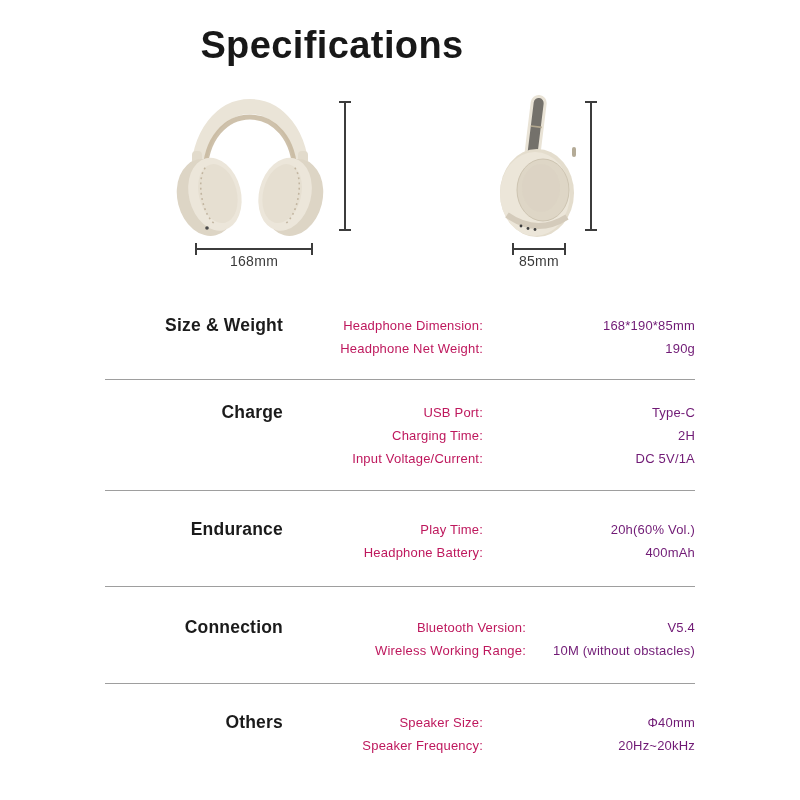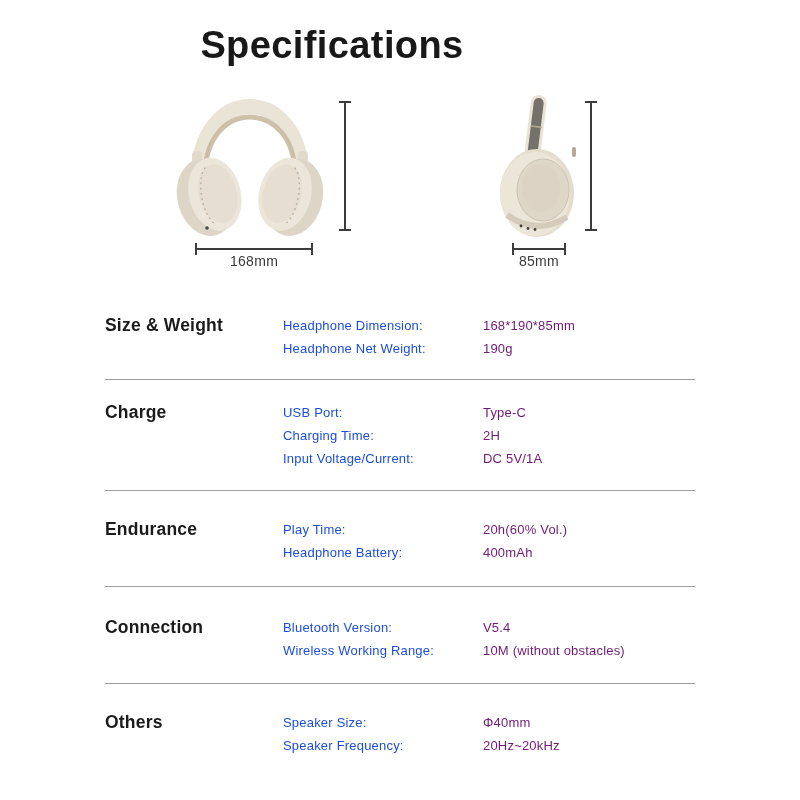--- a/index.html
+++ b/index.html
@@ -25,36 +25,36 @@
   }
   .measure-h{position:absolute;height:2px;background:#3c3c3c;}
   .measure-h .cap{position:absolute;top:-5px;width:2px;height:12px;background:#3c3c3c;}
   .measure-h .cap.left{left:0;}
   .measure-h .cap.right{right:0;}
   .measure-h .mlabel{
     position:absolute;top:5px;left:50%;transform:translateX(-50%);
     font-size:14px;color:#3a3a3a;white-space:nowrap;letter-spacing:.3px;text-align:center;
   }
   
-  .spec-table{position:absolute;top:300px;left:105px;width:590px;}
+  .spec-table{position:absolute;top:300px;left:105px;width:590px;text-align:right;}
   .spec-section{display:flex;align-items:flex-start;}
   .spec-section.b{border-bottom:1px solid #9e9e9e;}
   .s1{padding-top:14px;padding-bottom:19px;}
   .s2{padding-top:21px;padding-bottom:20px;}
   .s3{padding-top:27px;padding-bottom:22px;}
-  .s4{padding-top:29px;padding-bottom:21px;}
+  .s4{padding-top:29px;padding-bottom:21px;gap:43px;}
   .s5{padding-top:27px;padding-bottom:20px;}
   .sec-title{
     width:178px;flex:0 0 178px;font-size:17.5px;font-weight:700;color:#1b1b1b;
     letter-spacing:.2px;line-height:23px;
   }
   .sec-rows{flex:1;}
   .spec-row{display:flex;height:23px;align-items:center;}
   .spec-label{
-    width:200px;flex:0 0 200px;font-size:13px;color:#1d4ed8;letter-spacing:.2px;
+    width:200px;flex:0 0 200px;font-size:13px;color:#be185d;letter-spacing:.2px;
   }
   .spec-value{flex:1;font-size:13px;color:#701a75;letter-spacing:.2px;}
 </style>
 </head>
 <body>
 
 <div class="canvas">
 
   <div class="page-title">Specifications</div>
 

